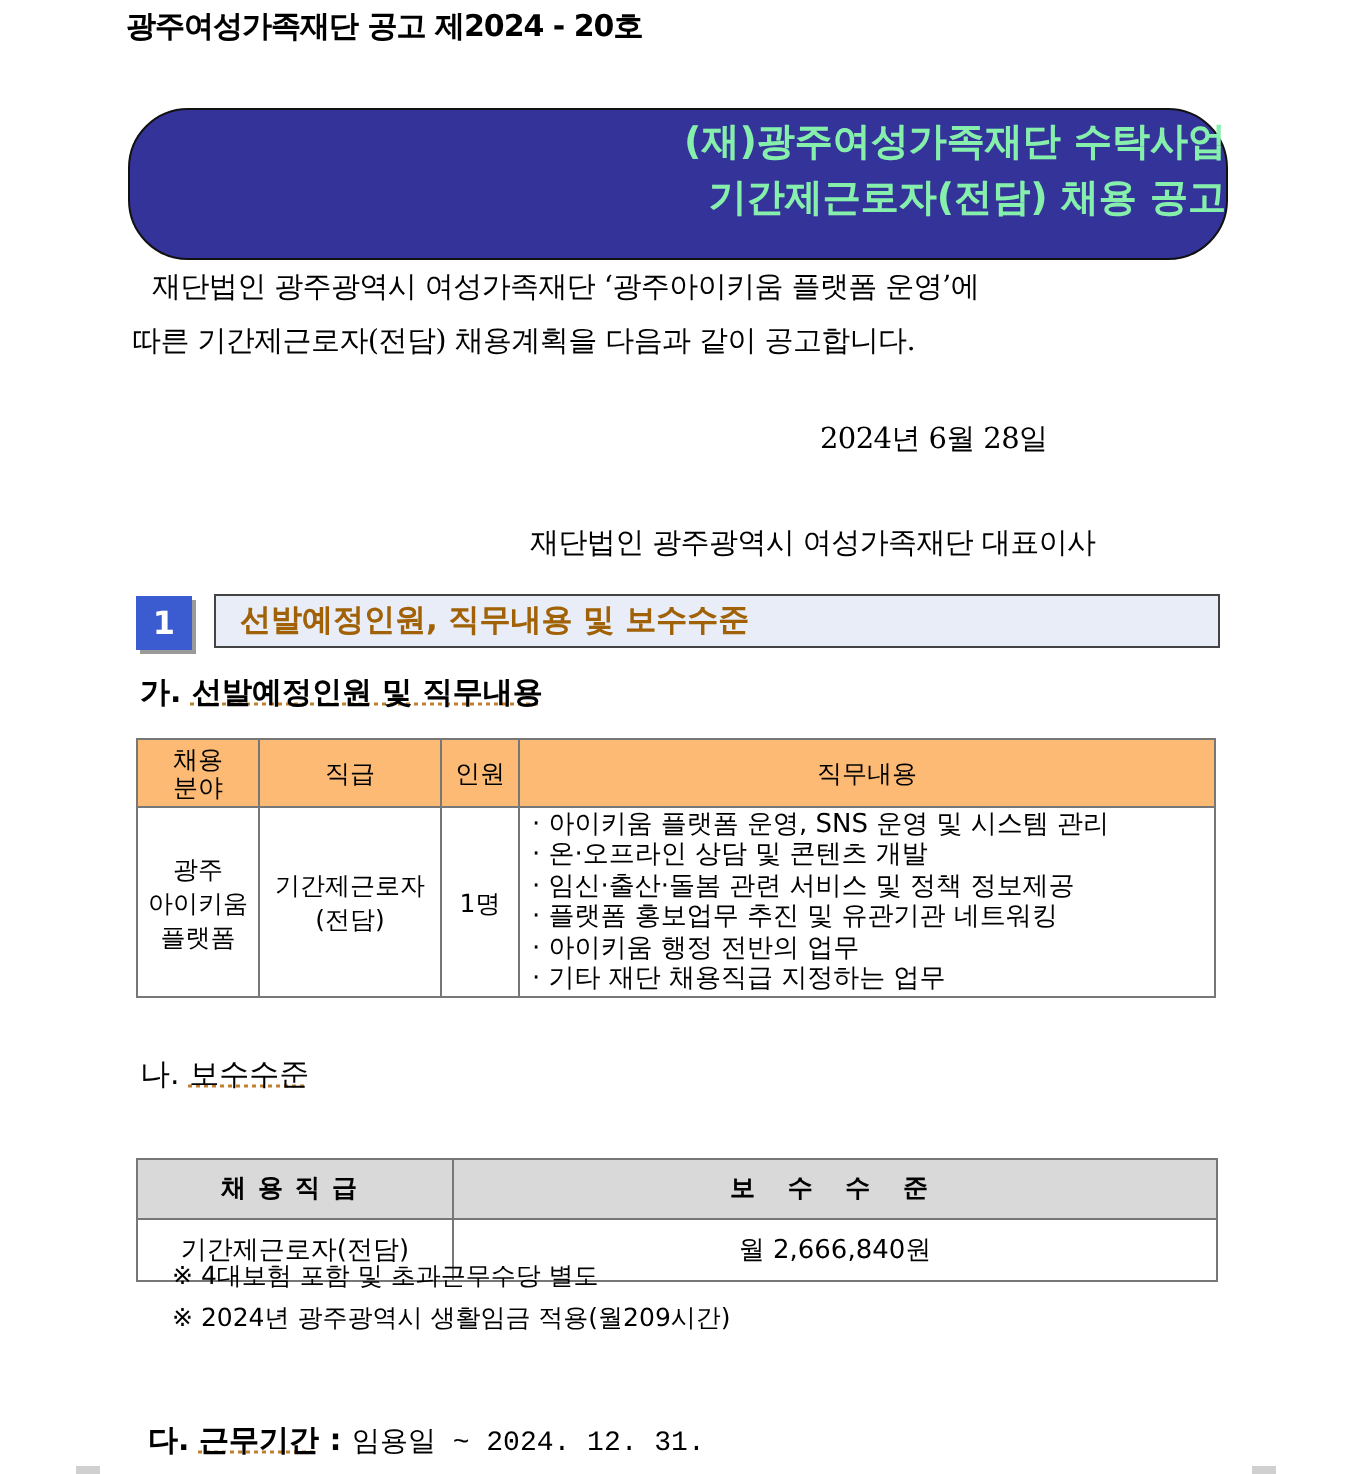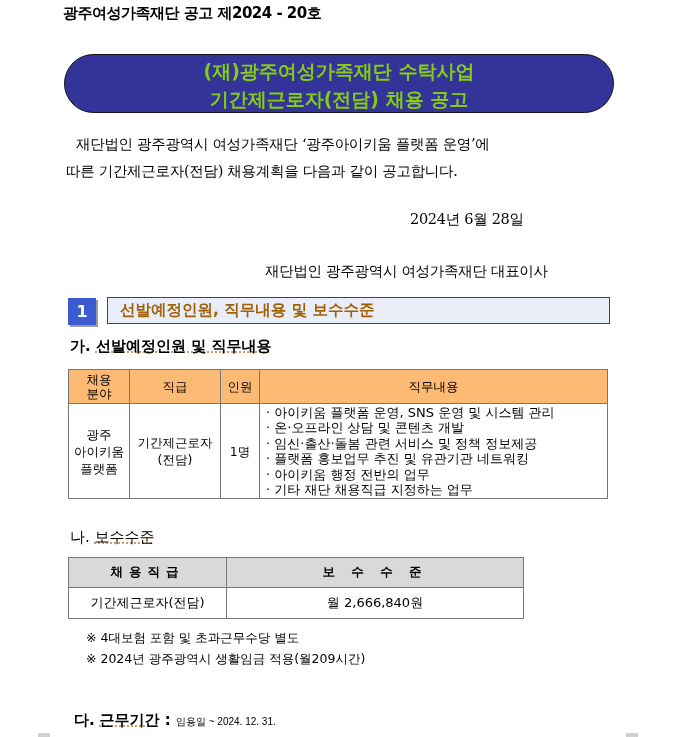--- a/index.html
+++ b/index.html
@@ -1,47 +1,47 @@
 <!DOCTYPE html>
 <html><head>
 <meta charset="utf-8">
 <style>
   html, body { margin:0; padding:0; background:#ffffff; }
   body { width:676px; height:737px; position:relative; overflow:hidden; font-family:"DejaVu Sans", sans-serif; color:#000; }
   .abs { position:absolute; }
   .doc-number { left:63px; top:4px; font-size:15px; font-weight:bold; letter-spacing:-0.5px; }
-  .banner { left:64px; top:54px; width:550px; height:59px; background:#333399; border:1px solid #111; border-radius:30px; color:#84cc16; text-align:center; font-weight:bold; font-size:19px; line-height:28px; padding-top:2px; box-sizing:border-box; }
+  .banner { left:64px; top:54px; width:550px; height:76px; background:#333399; border:1px solid #111; border-radius:30px; color:#86efac; text-align:right; font-weight:bold; font-size:19px; line-height:28px; padding-top:2px; box-sizing:border-box; }
   .banner .l1 { display:block; }
   .banner .l2 { display:block; }
   .intro { left:66px; top:131px; width:550px; font-family:"DejaVu Serif", serif; font-size:14.5px; line-height:27px; letter-spacing:-0.3px; }
   .intro .p1 { display:block; text-indent:10px; }
   .date { left:410px; top:210px; font-family:"DejaVu Serif", serif; font-size:14.5px; letter-spacing:-0.3px; }
   .signer { left:265px; top:262px; font-family:"DejaVu Serif", serif; font-size:14.5px; letter-spacing:-0.3px; }
   .sec-num { left:68px; top:298px; width:28px; height:27px; background:#3b5bd1; color:#fff; font-size:16px; font-weight:bold; text-align:center; line-height:27px; box-shadow:2px 2px 0 #9a9a9a; }
   .sec-title-box { left:107px; top:297px; width:503px; height:27px; background:#e8edf8; border:1px solid #444; box-sizing:border-box; font-size:15.5px; font-weight:bold; padding-left:12px; line-height:25px; color:#a16207; }
   .sub-a { left:70px; top:337px; font-size:15px; font-weight:bold; }
   .sub-a .u { text-decoration:underline dotted #c08030; }
   table { border-collapse:collapse; font-size:12.5px; }
   .t1 { left:68px; top:369px; width:540px; }
   .t1 th, .t1 td { border:1px solid #777; }
   .t1 th { background:#fdba74; font-weight:normal; height:31px; line-height:14px; text-align:center; }
   .t1 td { text-align:center; vertical-align:middle; line-height:17px; }
   .t1 td.duties { text-align:left; padding:1px 6px; line-height:15.4px; font-size:13px; }
   .duty { display:block; white-space:nowrap; }
   .sub-b { left:70px; top:528px; font-size:15px; font-weight:normal; }
   .sub-b .u { text-decoration:underline dotted #c08030; }
-  .t2 { left:68px; top:557px; width:456px; }
+  .t2 { left:68px; top:579px; width:541px; }
   .t2 th, .t2 td { border:1px solid #777; text-align:center; }
   .t2 th { background:#d9d9d9; height:27px; font-weight:bold; font-size:12.5px; letter-spacing:6px; }
   .t2 td { height:28px; font-size:13px; }
   .notes { left:86px; top:627px; font-size:12.5px; line-height:21px; }
   .notes span { display:block; }
   .sub-c { left:74px; top:711px; font-size:15px; }
   .sub-c b { font-weight:bold; }
-  .sub-c .val { font-family:Liberation Sans, sans-serif; font-size:10px; }
+  .sub-c .val { font-family:Liberation Mono, monospace; font-size:14px; }
   .scroll-mark { top:733px; width:12px; height:4px; background:#d0d0d0; }
 </style>
 </head>
 <body>
 
 <div class="abs doc-number">광주여성가족재단 공고 제2024 - 20호</div>
 
 <div class="abs banner">
   <span class="l1">(재)광주여성가족재단 수탁사업</span>
   <span class="l2">기간제근로자(전담) 채용 공고</span>

